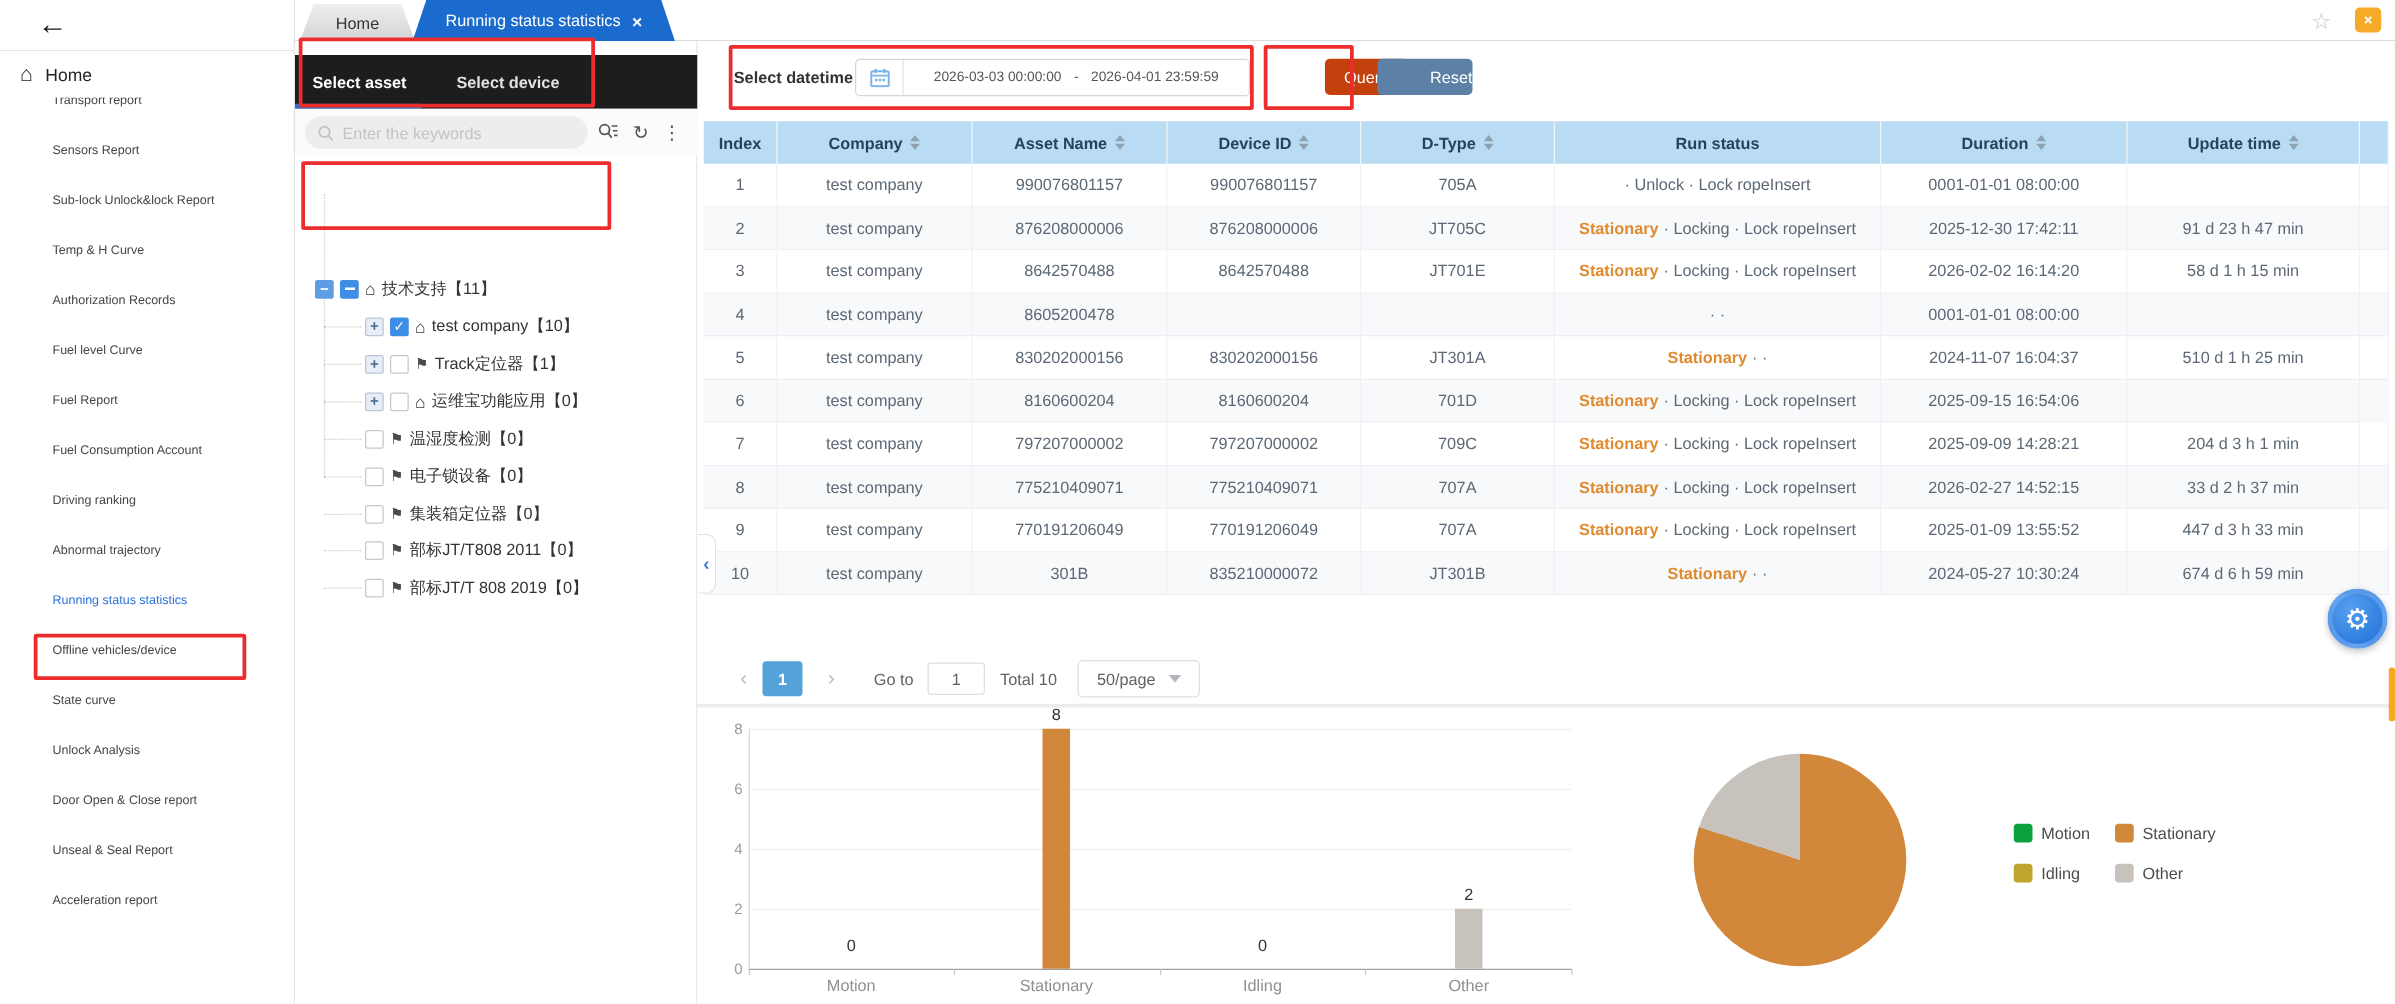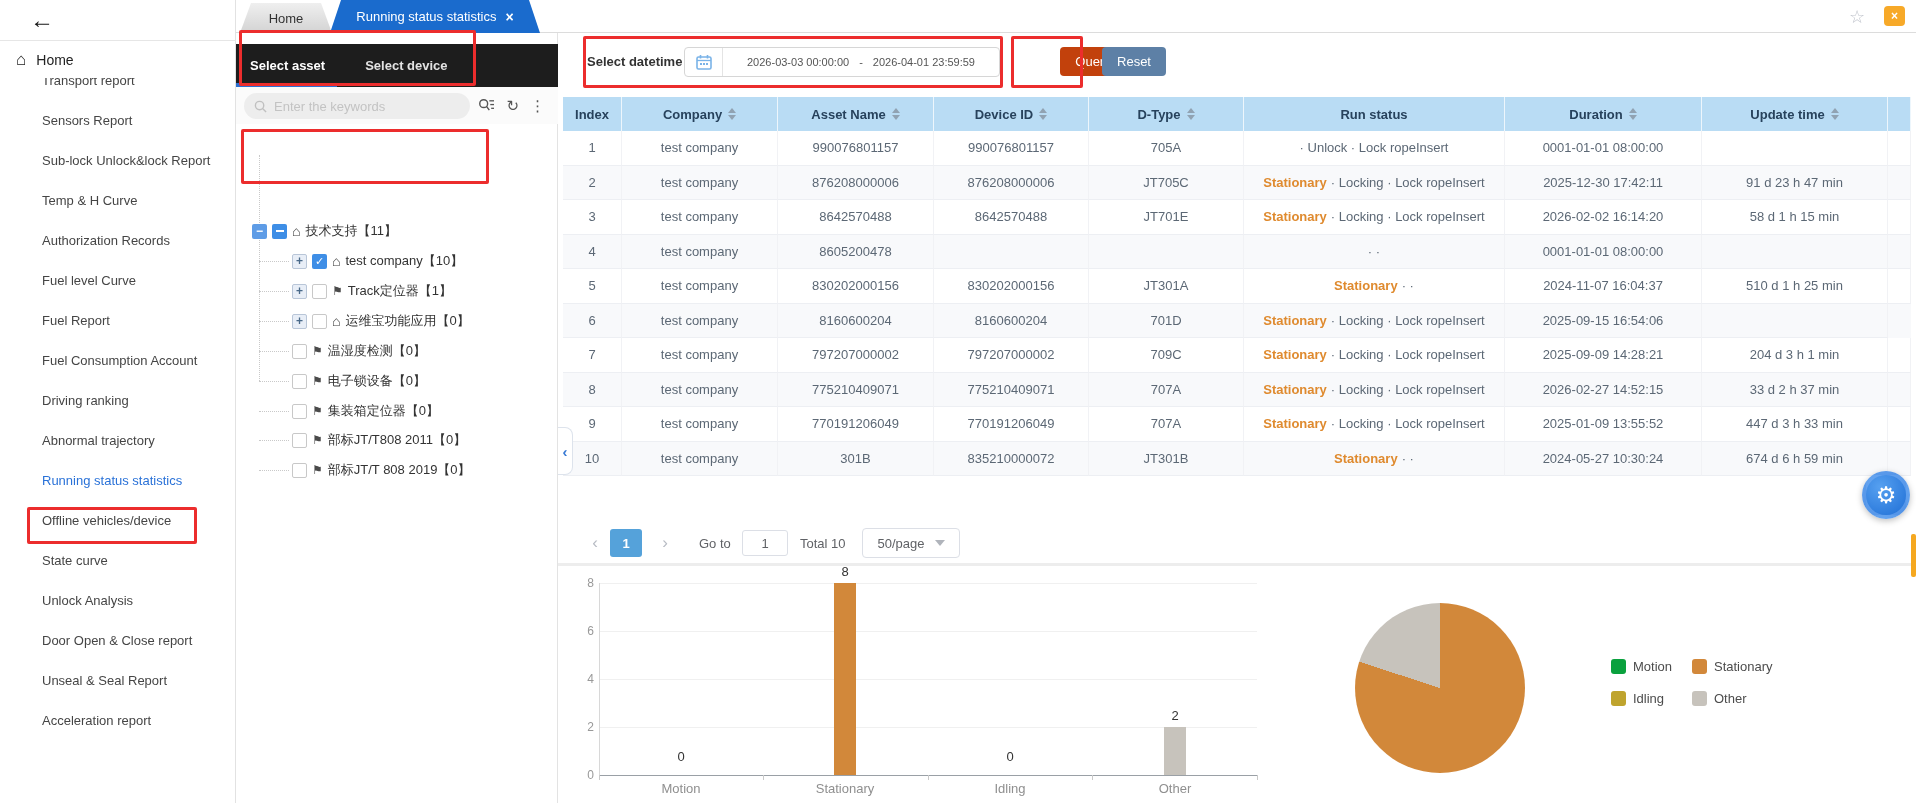--- a/index.html
+++ b/index.html
@@ -6,21 +6,21 @@
   html,body{width:1916px;height:803px;}
   body{position:relative;font-family:"Liberation Sans",sans-serif;background:#fff;overflow:hidden;}
 
   
   #sidebar{position:absolute;left:0;top:0;width:236px;height:803px;background:#fff;border-right:1px solid #e2e2e2;}
   .back{position:absolute;left:30px;top:6px;font-size:24px;font-weight:700;color:#111;cursor:pointer;}
   .sb-divider{position:absolute;left:0;top:40px;width:236px;height:1px;background:#e6e6e6;}
   .home-row{position:absolute;left:0;top:41px;width:235px;height:37px;background:#fff;z-index:2;display:flex;align-items:center;gap:10px;padding-left:16px;font-size:14px;color:#222;}
   .house{font-size:17px;color:#222;}
   .menu{position:absolute;left:0;top:61px;width:235px;z-index:1;}
-  .mi{height:40px;line-height:40px;padding-left:42px;font-size:13px;color:#454545;white-space:nowrap;cursor:pointer;}
+  .mi{height:40px;line-height:40px;padding-left:42px;font-size:10px;color:#454545;white-space:nowrap;cursor:pointer;}
   .mi.active{color:#2a72d8;}
 
   
   #topbar{position:absolute;left:236px;top:0;width:1680px;height:33px;background:#fff;border-bottom:1px solid #dcdcdc;}
   .tab{position:absolute;height:30px;top:3px;display:flex;align-items:center;justify-content:center;font-size:13px;
        clip-path:polygon(11px 0,calc(100% - 11px) 0,100% 100%,0 100%);}
   .tab.home{left:4px;width:92px;background:linear-gradient(#efefef,#d3d3d3);color:#333;}
   .tab.act{left:94px;width:210px;top:0;height:33px;background:#1a6bcd;color:#fff;gap:9px;}
   .tab .x{font-size:14px;font-weight:700;}
   .star{position:absolute;left:1613px;top:6px;font-size:18px;color:#c0c4cc;}
@@ -56,21 +56,21 @@
   .nico.flag{font-size:12px;color:#4a4a4a;}
 
   
   #main{position:absolute;left:558px;top:33px;width:1358px;height:770px;background:#fff;}
   .qlabel{position:absolute;left:29px;top:21px;font-size:13px;color:#333;font-weight:700;}
   .dtbox{position:absolute;left:126px;top:14px;width:316px;height:30px;border:1px solid #d6d6d6;border-radius:4px;display:flex;align-items:center;background:#fff;}
   .dtic{width:38px;height:100%;border-right:1px solid #e4e4e4;display:flex;align-items:center;justify-content:center;}
   .dttext{flex:1;display:flex;justify-content:center;gap:10px;font-size:11px;color:#555;}
   .btn{position:absolute;top:14px;height:29px;border:none;border-radius:4px;color:#fff;font-size:13px;font-family:"Liberation Sans",sans-serif;cursor:pointer;}
   .btn.query{left:457px;width:66px;background:#c2410c;margin-left:45px;}
-  .btn.reset{left:544px;width:64px;background:#5d80a6;}
+  .btn.reset{left:544px;width:76px;background:#5d80a6;text-align:right;}
 
   
   #tablewrap{position:absolute;left:5px;top:64px;width:1348px;}
   .thead,.tr{display:grid;grid-template-columns:59px 156px 156px 155px 155px 261px 197px 186px 23px;}
   .thead{background:#b9dcf4;height:34px;}
   .th{display:flex;align-items:center;justify-content:center;font-size:13px;font-weight:700;color:#27425c;border-right:1px solid rgba(255,255,255,.75);}
   .tr{height:34.5px;}
   .tbody .tr:nth-child(even){background:#f8f9fb;}
   .td{display:flex;align-items:center;justify-content:center;font-size:13px;color:#5c6875;border-right:1px solid #f1f2f5;border-bottom:1px solid #edeff3;white-space:nowrap;overflow:hidden;}
   .hl{color:#df8a2e;font-weight:700;margin-right:4px;}

